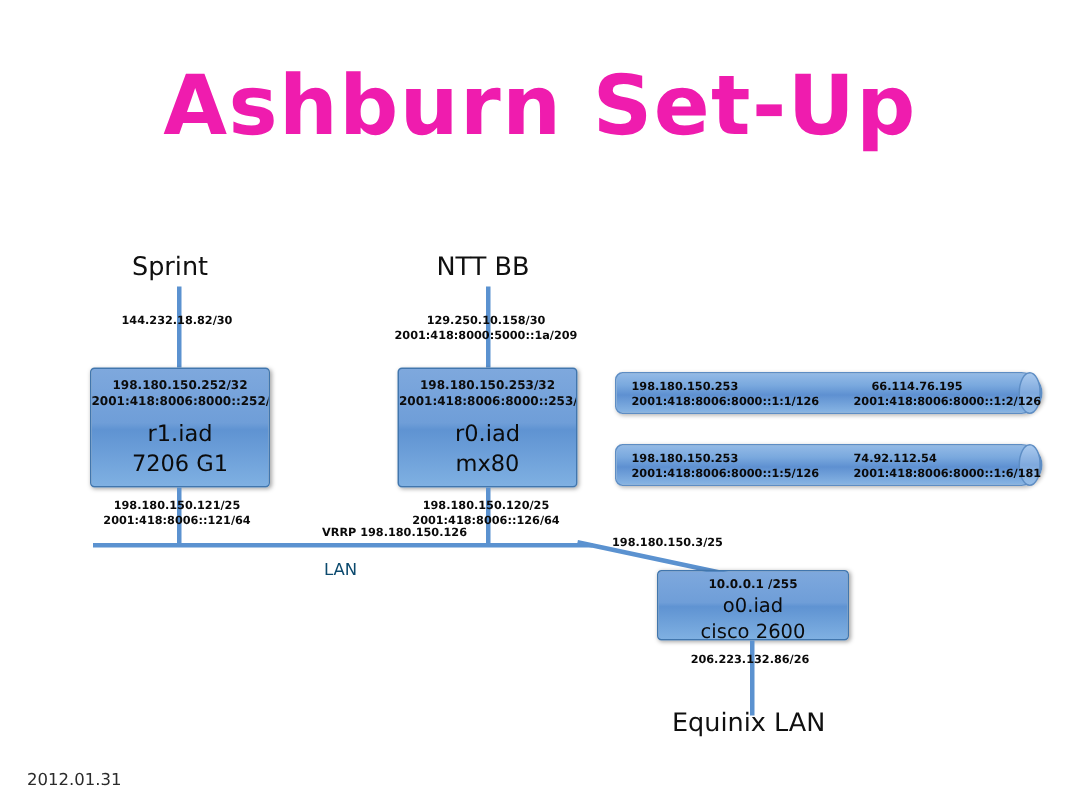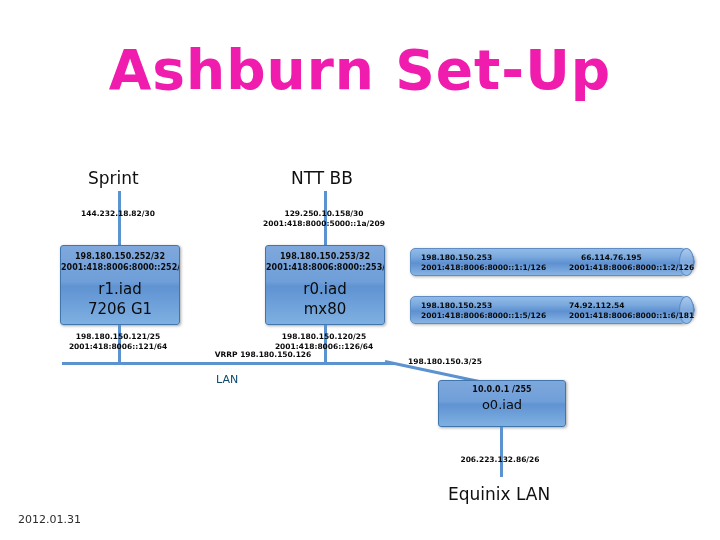--- a/index.html
+++ b/index.html
@@ -160,21 +160,21 @@
 </style>
 </head>
 <body>
 
 <div id="slide">
 
   <div id="title">Ashburn Set-Up</div>
 
   <div class="carrier-label" style="left:88px; top:168px;">Sprint</div>
   <div class="carrier-label" style="left:291px; top:168px;">NTT BB</div>
-  <div class="carrier-label" style="left:448px; top:484px;">Equinix LAN</div>
+  <div class="carrier-label" style="left:448px; top:472px;">Equinix LAN</div>
 
   <div class="vline" style="left:118px; top:191px; height:54px;"></div>
   <div class="vline" style="left:324px; top:191px; height:54px;"></div>
 
   <div class="link-label" style="left:48px; top:209px; width:140px;">144.232.18.82/30</div>
 
   <div class="link-label" style="left:254px; top:209px; width:140px;">129.250.10.158/30</div>
   <div class="link-label" style="left:254px; top:219px; width:140px;">2001:418:8000:5000::1a/209</div>
 
   <div class="device-box" style="left:60px; top:245px; width:120px; height:80px;">
@@ -222,21 +222,22 @@
 
   <div class="lan-word" style="left:216px; top:373px;">LAN</div>
 
   <div class="diag" style="left:385px; top:360px; width:125px; transform:rotate(12deg);"></div>
 
   <div class="link-label" style="left:405px; top:357px; width:80px;">198.180.150.3/25</div>
 
   <div class="device-box" style="left:438px; top:380px; width:128px; height:47px;">
     <div class="box-ip" style="margin-top:3px;">10.0.0.1 /255</div>
     <div class="box-name small" style="margin-top:1px;">o0.iad</div>
+    <div class="box-name small">cisco 2600</div>
   </div>
 
   <div class="vline" style="left:500px; top:427px; height:50px;"></div>
 
-  <div class="link-label" style="left:440px; top:455px; width:120px;">206.223.132.86/26</div>
+  <div class="link-label" style="left:440px; top:435px; width:120px;">206.223.132.86/26</div>
 
   <div id="footer-date">2012.01.31</div>
 
 </div>
 
 </body></html>

